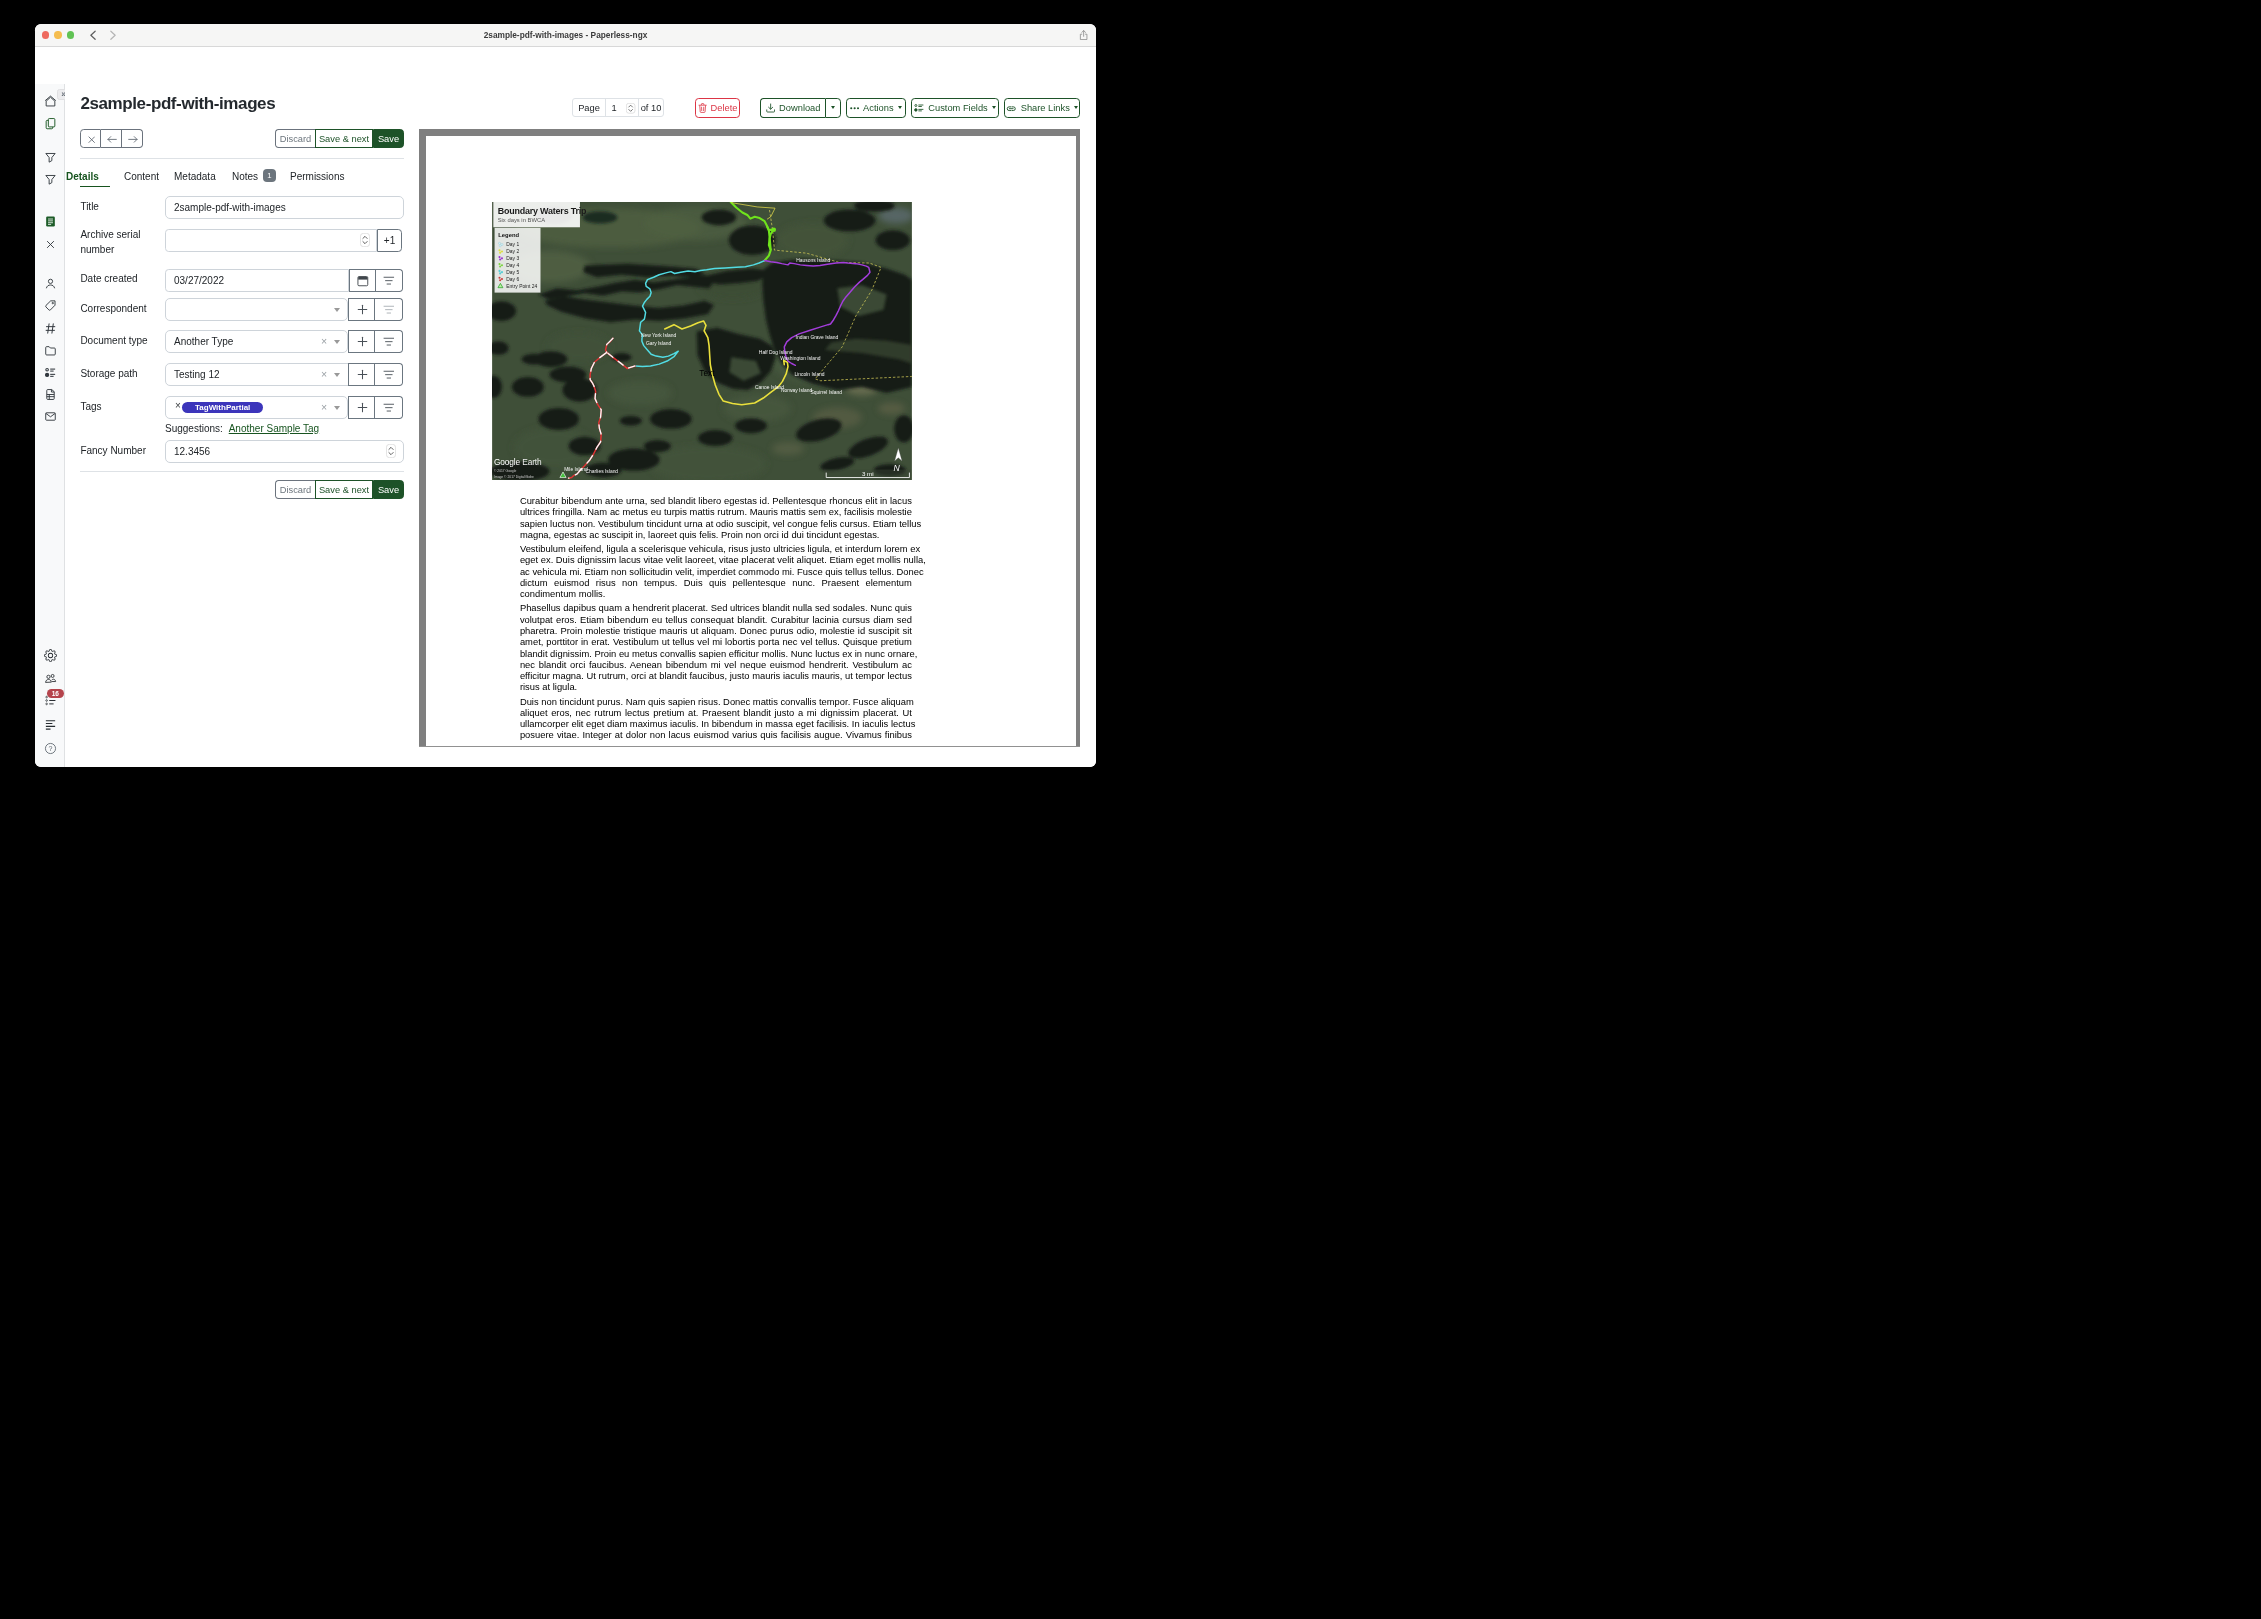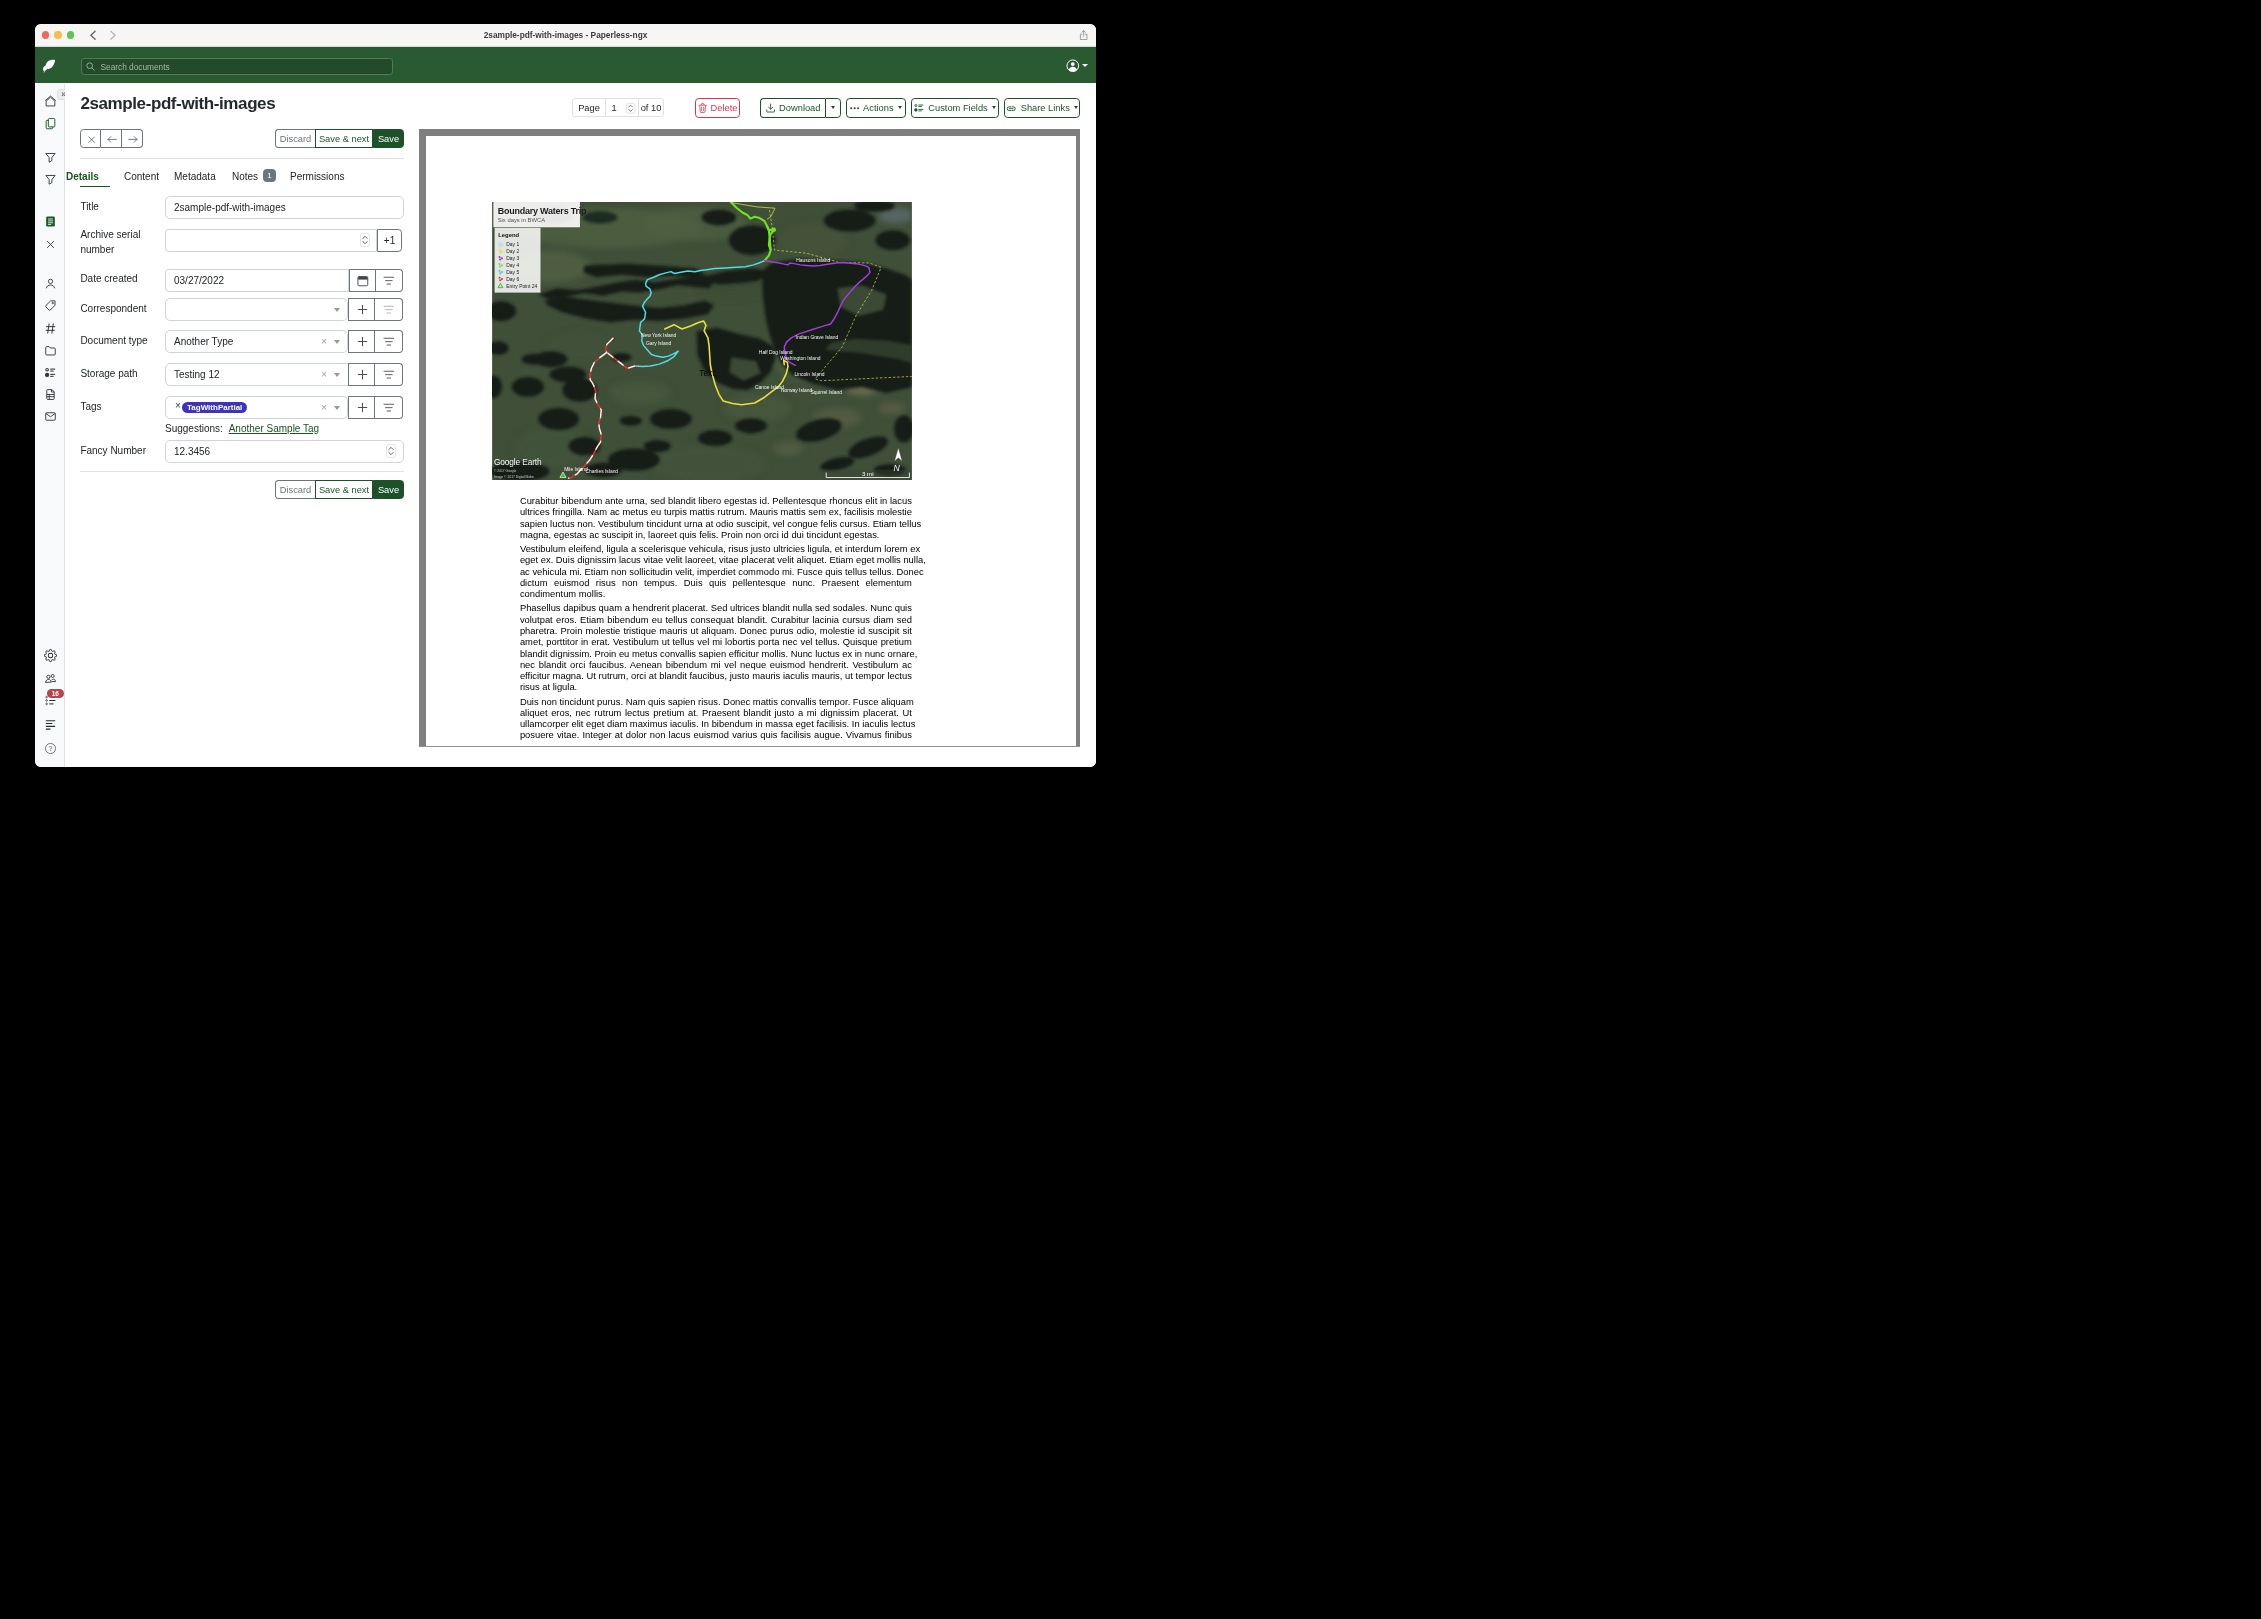--- a/index.html
+++ b/index.html
@@ -50,38 +50,20 @@
         <path d="M3 2 L10 8.5 L3 15" stroke="#b5b5b5" stroke-width="2" fill="none" stroke-linecap="round" stroke-linejoin="round"></path>
       </svg>
     <div id="tbtitle">2sample-pdf-with-images - Paperless-ngx</div>
     <svg class="abs" style="left:1044px;top:6.2px;" width="9.3" height="10.5" viewBox="0 0 15 17">
         <g stroke="#8a8a8a" stroke-width="1.3" fill="none" stroke-linecap="round" stroke-linejoin="round">
           <path d="M7.5 1.2 v9"></path>
           <path d="M4.5 3.8 L7.5 1 L10.5 3.8"></path>
           <path d="M4.5 6.8 H2.2 V15.5 H12.8 V6.8 H10.5"></path>
         </g>
       </svg>
-  </div>
-  <div id="navbar">
-    <svg class="abs" style="left:6.8px;top:11px;" width="13.6" height="15" viewBox="0 0 22 24">
-      <path d="M19.5 1.2 C11 2.2 5.8 7 6.8 13.8 C7.3 17 9.5 18.6 12 18.1 C16.8 17.1 20 10.2 19.5 1.2 Z" fill="#fff" transform="rotate(14 13 10)"></path>
-      <path d="M6.2 12.2 C2.6 13.2 1 16.4 2 20.6 C5.7 21 8.6 19 9.1 15.7 C9.4 13.8 8 12.4 6.2 12.2 Z" fill="#fff"></path>
-      <path d="M3.2 23.3 C4.8 18 8.5 14.6 13.8 12.4" stroke="#fff" stroke-width="1.2" fill="none"></path>
-    </svg>
-    <div id="search">Search documents</div>
-    <svg class="abs" style="left:51px;top:15px;" width="9.3" height="9.3" viewBox="0 0 15 15">
-        <circle cx="6" cy="6" r="4.6" stroke="#a3b8a6" stroke-width="1.4" fill="none"></circle>
-        <path d="M9.5 9.5 L13.5 13.5" stroke="#a3b8a6" stroke-width="1.4" stroke-linecap="round"></path>
-      </svg>
-    <svg class="abs" style="left:1031px;top:11.7px;" width="13.6" height="13.6" viewBox="0 0 24 24">
-        <circle cx="12" cy="12" r="10.3" fill="none" stroke="#fff" stroke-width="1.7"></circle>
-        <circle cx="12" cy="9" r="3.4" fill="#fff"></circle>
-        <path d="M4.8 19 C6 15.4 8.7 13.6 12 13.6 C15.3 13.6 18 15.4 19.2 19 A 10.3 10.3 0 0 1 4.8 19 Z" fill="#fff"></path>
-      </svg>
-    <div class="abs" style="left:1047px;top:16.7px;width:0;height:0;border-left:3.1px solid transparent;border-right:3.1px solid transparent;border-top:3.4px solid #fff;"></div>
   </div>
   <div id="sidebar">
     <div class="abs" style="left:22px;top:5px;width:13.6px;height:11px;background:#ececee;border-radius:2.5px;border:0.6px solid #e0e0e2;text-align:center;line-height:9.3px;color:#646c75;font-size:9.3px;font-weight:bold;">»</div>
     <svg class="sic" style="top:11px;" viewBox="0 0 21 21">
         <g fill="none" stroke="#32383e" stroke-width="1.5" stroke-linejoin="round">
           <path d="M3.5 10 L10.5 3.6 L17.5 10 V17.7 H3.5 Z"></path>
           <path d="M1.8 9.2 L10.5 1.8 L19.2 9.2" fill="none"></path>
         </g>
       </svg>
     <svg class="sic" style="top:33px;" viewBox="0 0 21 21">
@@ -384,21 +366,21 @@
           <g stroke="#565d63" stroke-width="1.6">
             <path d="M1 2 H18"></path>
             <path d="M3.5 7.5 H15.5"></path>
             <path d="M6 13 H13"></path>
           </g>
         </svg>
     </div>
     <div class="flabel" style="left:15.4px;top:317px;">Tags</div>
     <div class="finput" style="top:312px;width:183px;"></div>
     <div class="ngx" style="left:110px;top:316px;font-size:10px;color:#3c4043;">×</div>
-    <div class="abs" style="left:117px;top:318px;height:11.7px;background:#3c35bb;border-radius:5.9px;color:#fff;font-size:8px;font-weight:bold;line-height:11.7px;padding:0 5px;">TagWithPartial</div>
+    <div class="abs" style="left:117px;top:318px;height:11.7px;background:#3c35bb;border-radius:5.9px;color:#fff;font-size:8px;font-weight:bold;line-height:11.7px;padding:0 13px;">TagWithPartial</div>
     <div class="ngx" style="left:256px;top:317px;">×</div>
     <div class="ngcaret" style="left:269px;top:322px;"></div>
     <div class="abtn" style="left:283px;top:312px;width:27px;">
         <svg style="position:absolute;left:8px;top:5.6px;" width="11" height="11" viewBox="0 0 18 18">
           <g stroke="#495057" stroke-width="1.7" stroke-linecap="round">
             <path d="M9 2 V16"></path>
             <path d="M2 9 H16"></path>
           </g>
         </svg>
       </div>

